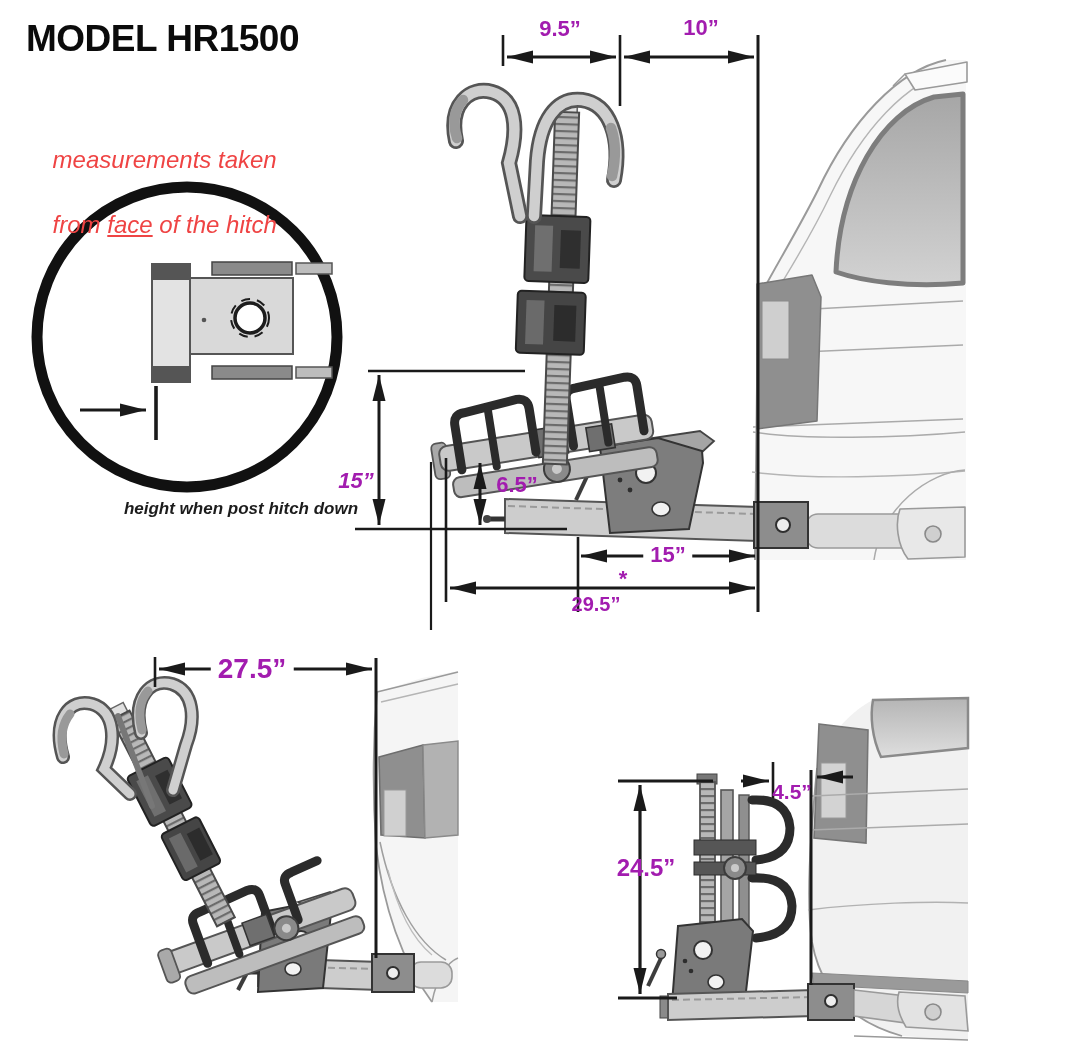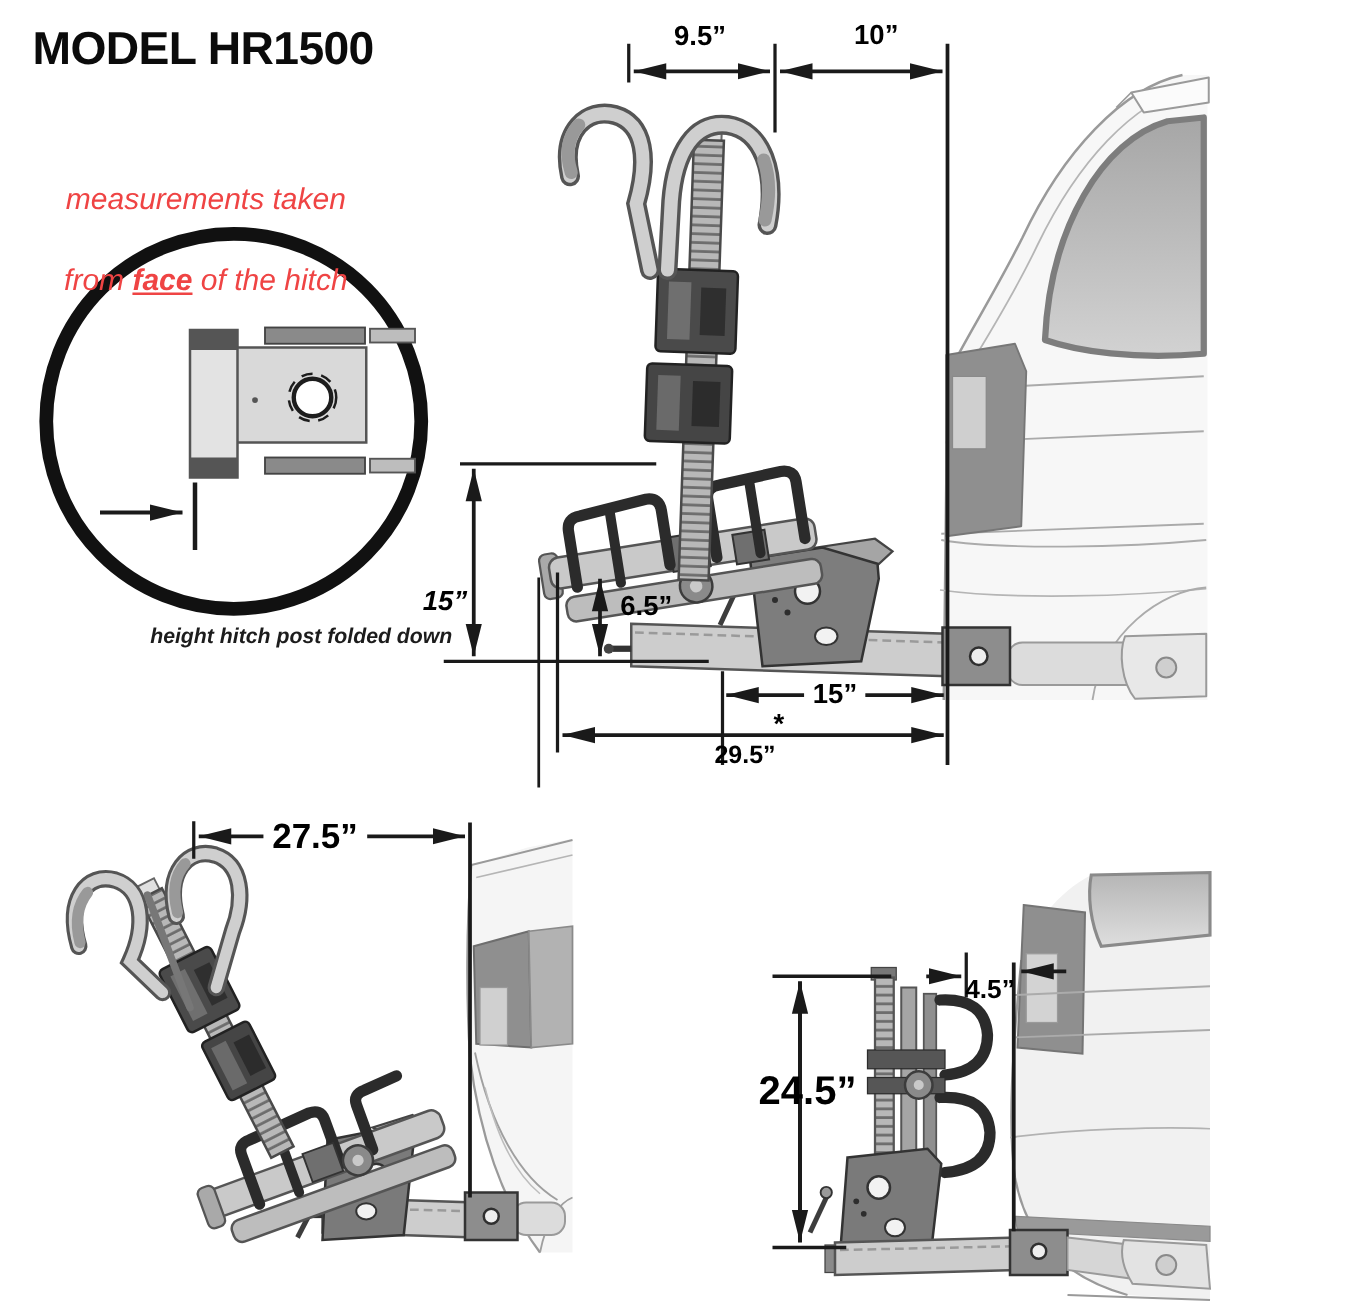--- a/index.html
+++ b/index.html
@@ -3,35 +3,35 @@
 <meta charset="utf-8">
 <style>
   html,body{margin:0;padding:0;background:#fff;}
   #canvas{position:relative;width:1079px;height:1047px;background:#fff;overflow:hidden;
           font-family:"Liberation Sans",sans-serif;color:#111;}
   svg{position:absolute;left:0;top:0;}
   .txt{position:absolute;white-space:pre;}
   .title{left:26px;top:18px;font-size:37px;font-weight:700;letter-spacing:-.5px;color:#0b0b0b;}
   .note{left:158px;top:112px;transform:translateX(-50%);font-style:italic;font-size:24px;
         text-align:center;line-height:1.35;color:#ef4444;}
-  .note .emph{font-weight:700;text-decoration:underline;}
+  .note .emph{font-weight:400;text-decoration:underline;}
   .caption{left:241px;top:499px;transform:translateX(-50%);font-style:italic;font-weight:700;
            font-size:17px;color:#1c1c1c;}
-  .dim{position:absolute;transform:translateX(-50%);font-weight:700;font-size:22px;color:#000000;}
+  .dim{position:absolute;transform:translateX(-50%);font-weight:700;font-size:22px;color:#a21caf;}
   .dim.ital{font-style:italic;}
   .dim.onln{background:#fff;padding:0 7px;}
   .d95 {left:560px;top:16px;}
   .d10 {left:701px;top:15px;}
   .d14 {left:356px;top:468px;}
   .d65 {left:517px;top:472px;}
   .d15 {left:668px;top:542px;}
   .d295{left:596px;top:593px;font-size:20px;}
   .dast{left:623px;top:566px;}
   .d275{left:252px;top:653px;font-size:28px;}
-  .d245{left:646px;top:854px;font-size:32px;}
+  .d245{left:646px;top:854px;font-size:24px;}
   .d45 {left:792px;top:780px;font-size:21px;}
 </style>
 </head>
 <body>
 
 <div id="canvas">
 
 <svg width="1079" height="1047" viewBox="0 0 1079 1047">
   <defs>
     <marker id="ae" orient="auto" markerUnits="userSpaceOnUse" markerWidth="30" markerHeight="18" refX="26" refY="8">
@@ -309,21 +309,21 @@
   </g>
 </svg>
 
 <div class="txt title">MODEL HR1500</div>
 
 <div class="txt note">
   <span>measurements taken</span><br>
   <span>from </span><span class="emph">face</span><span> of the hitch</span>
 </div>
 
-<div class="txt caption">height hitch post folded down</div>
+<div class="txt caption">height when post hitch down</div>
 
 <div class="txt dim d95">9.5”</div>
 <div class="txt dim d10">10”</div>
 <div class="txt dim d14 ital">15”</div>
 <div class="txt dim d65">6.5”</div>
 <div class="txt dim d15 onln">15”</div>
 <div class="txt dim d295">29.5”</div>
 <div class="txt dim dast">*</div>
 <div class="txt dim d275 onln">27.5”</div>
 <div class="txt dim d245">24.5”</div>

